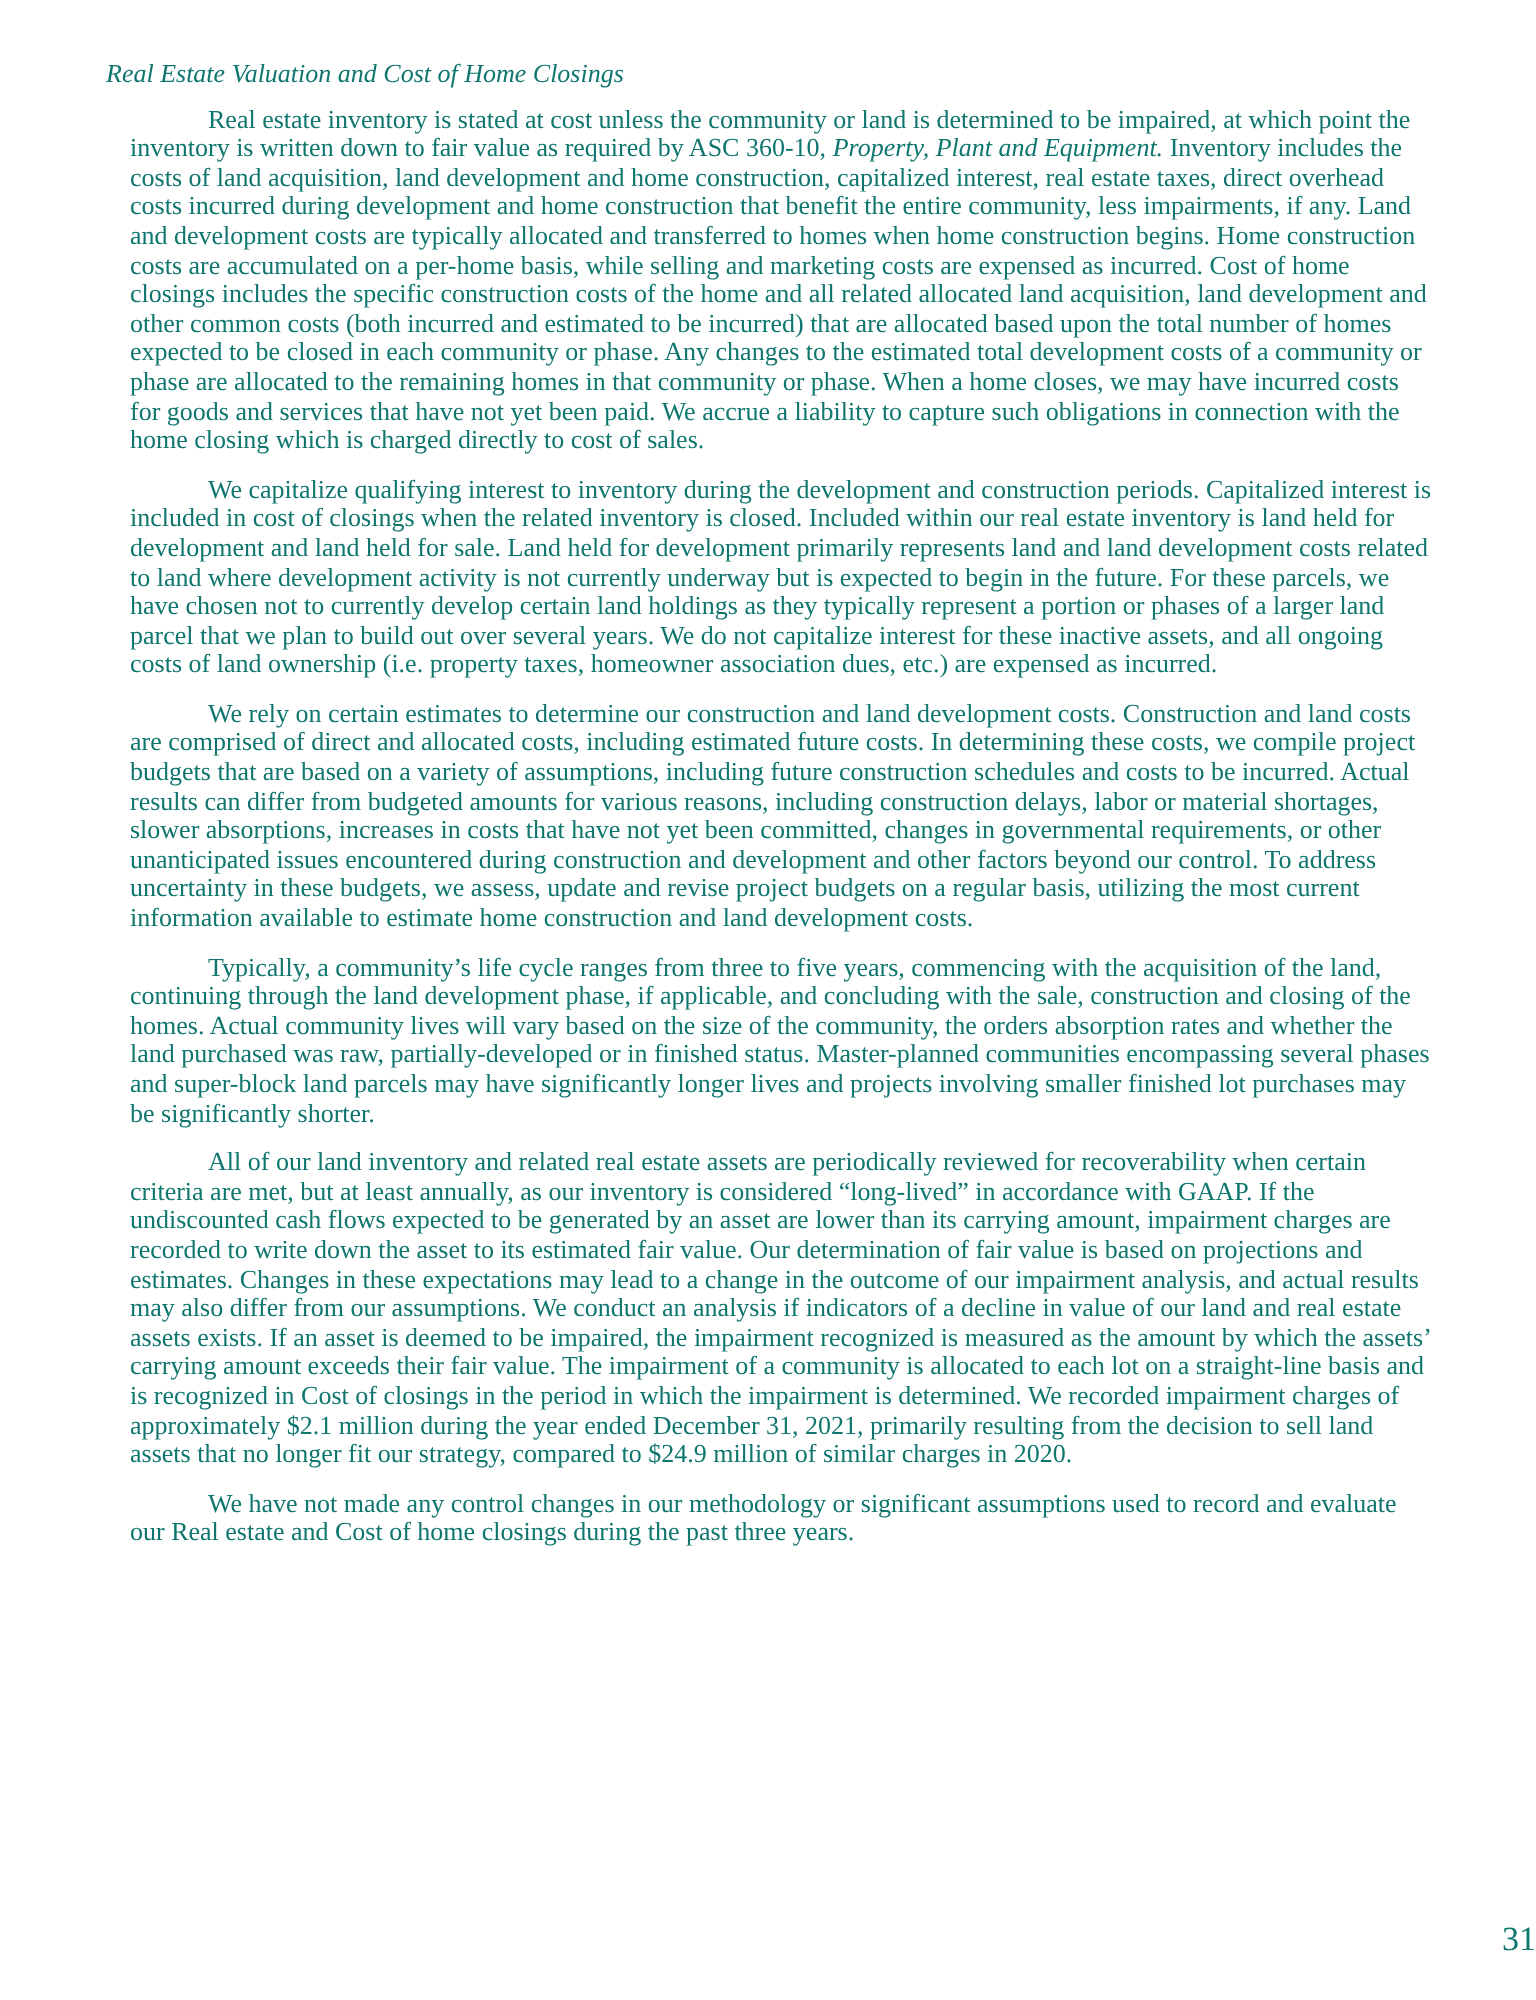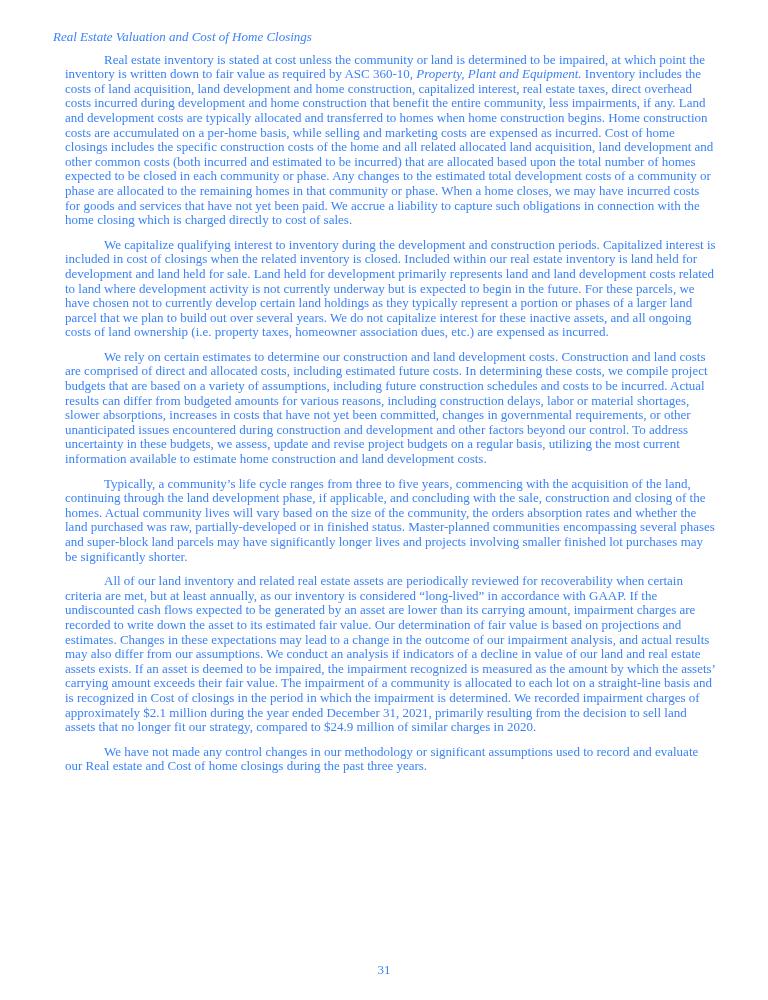--- a/index.html
+++ b/index.html
@@ -5,21 +5,21 @@
   html, body {
     margin: 0;
     padding: 0;
     background: #ffffff;
   }
   .page {
     position: relative;
     width: 768px;
     height: 1000px;
     background: #ffffff;
-    color: #3b82f6;
+    color: #0f766e;
     font-family: "Liberation Serif", "DejaVu Serif", serif;
     font-size: 13px;
     line-height: 14.6px;
     box-sizing: border-box;
     padding: 30px 52px 0 53px;
     overflow: hidden;
   }
   .doc-heading {
     font-style: italic;
     font-weight: normal;
@@ -30,22 +30,22 @@
     margin: 0 0 10px 12px;
     text-indent: 39px;
     text-align: left;
   }
   .italic { font-style: italic; }
   .page-number {
     position: absolute;
     bottom: 22px;
     left: 0;
     width: 100%;
-    text-align: center;
-    font-size: 13px;
+    text-align: right;
+    font-size: 17px;
   }
 </style>
 </head>
 <body>
 
 <div class="page">
 
   <h1 class="doc-heading">Real Estate Valuation and Cost of Home Closings</h1>
 
   <p class="para"><span>Real estate inventory is stated at cost unless the community or land is determined to be impaired, at which point the inventory is written down to fair value as required by ASC 360-10, </span><span class="italic">Property, Plant and Equipment.</span><span> Inventory includes the costs of land acquisition, land development and home construction, capitalized interest, real estate taxes, direct overhead costs incurred during development and home construction that benefit the entire community, less impairments, if any. Land and development costs are typically allocated and transferred to homes when home construction begins. Home construction costs are accumulated on a per-home basis, while selling and marketing costs are expensed as incurred. Cost of home closings includes the specific construction costs of the home and all related allocated land acquisition, land development and other common costs (both incurred and estimated to be incurred) that are allocated based upon the total number of homes expected to be closed in each community or phase. Any changes to the estimated total development costs of a community or phase are allocated to the remaining homes in that community or phase. When a home closes, we may have incurred costs for goods and services that have not yet been paid. We accrue a liability to capture such obligations in connection with the home closing which is charged directly to cost of sales.</span></p>

